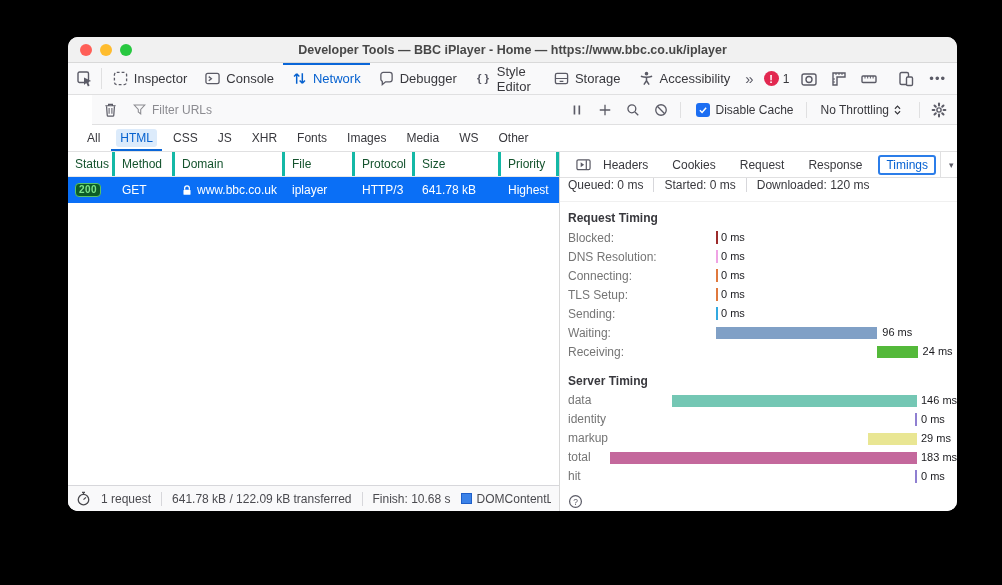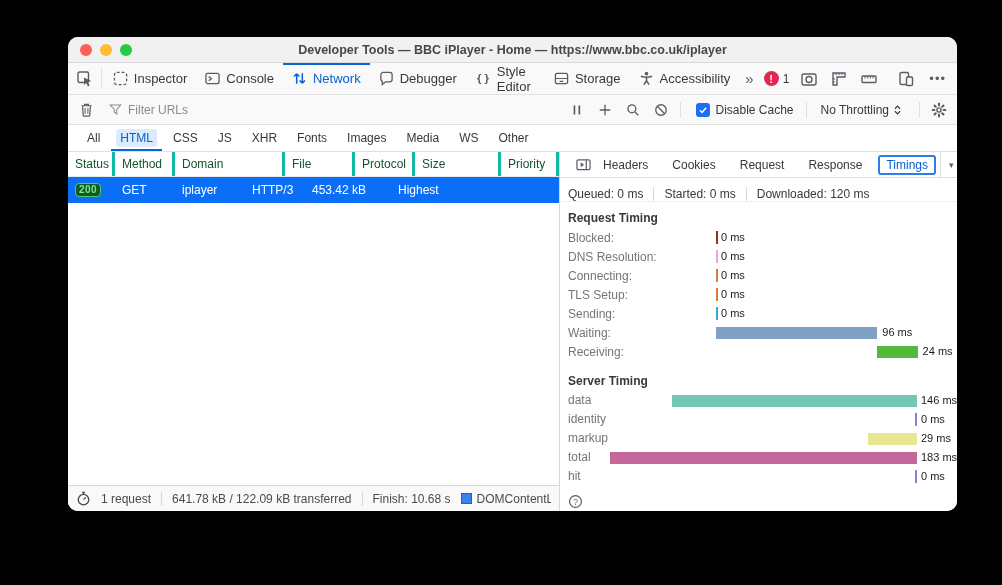--- a/index.html
+++ b/index.html
@@ -33,21 +33,21 @@
   .tb-right { margin-left:auto; display:flex; align-items:center; gap:2px; }
   .chevrons { font-size:15px; color:#5b5b66; padding:0 6px; letter-spacing:-2px; }
   .err-group { display:flex; align-items:center; gap:4px; padding:0 4px; }
   .err-badge { width:15px; height:15px; border-radius:50%; background:#e22850; color:#fff;
     font-size:11px; font-weight:700; display:flex; align-items:center; justify-content:center; }
   .err-count { font-size:12px; color:#38383d; }
   .meatball { font-size:13px; color:#5b5b66; padding:0 7px; letter-spacing:1px; }
 
   
   .net-toolbar { height:30px; background:#f9f9fa; border-bottom:1px solid #e0e0e1;
-    display:flex; align-items:center; padding:0 6px; flex:none; color:#5b5b66; }
+    display:flex; align-items:center; padding:0 6px; flex:none; color:#5b5b66;margin-left:24px; }
   .filter-wrap { display:flex; align-items:center; gap:6px; flex:1; padding-left:6px; }
   .filter-input { border:none; outline:none; background:transparent; font-size:12px; flex:1;
     font-family:"Liberation Sans","DejaVu Sans",sans-serif; color:#38383d; }
   .filter-input::placeholder { color:#8b8b90; }
   .nt-right { display:flex; align-items:center; gap:4px; }
   .nt-btn { display:flex; align-items:center; justify-content:center; width:24px; height:24px; color:#5b5b66; }
   .cache-group { display:flex; align-items:center; gap:5px; padding:0 8px; }
   .checkbox { width:14px; height:14px; border-radius:3px; background:#1c6ef2; display:flex;
     align-items:center; justify-content:center; }
   .cache-label { font-size:12px; color:#38383d; }
@@ -84,21 +84,21 @@
   .dom-chip { width:11px; height:11px; background:#3b82e8; border:1px solid #1f5fc9; flex:none; }
   .dom-item { display:flex; align-items:center; gap:5px; overflow:hidden; }
 
   
   .dtabs { height:26px; border-bottom:1px solid #e0e0e1; display:flex; align-items:center;
     flex:none; padding:0 16px; background:#fff; }
   .dtab { font-size:12px; color:#38383d; padding:3px 8px; margin:0 4px; }
   .dtab.active { color:#0561d2; border:2px solid #2b7de9; border-radius:3px; padding:1px 6px; }
   .dtab-caret { margin-left:auto; border-left:1px solid #e0e0e1; align-self:stretch;
     display:flex; align-items:center; padding:0 8px; color:#5b5b66; font-size:9px; }
-  .dsummary { height:24px; display:flex; align-items:flex-end; font-size:12px; color:#38383d;
+  .dsummary { height:24px; display:flex; align-items:flex-start; font-size:12px; color:#38383d;
     border-bottom:1px solid #f0f0f0; flex:none; padding:0 8px; }
   .dsum-item { padding:0 10px; border-right:1px solid #d7d7db; }
   .dsum-item:first-child { padding-left:0; }
   .dsum-item:last-child { border-right:none; }
 
   
   .dbody { flex:1; padding:6px 8px; overflow:hidden; }
   .sect-title { font-size:12px; font-weight:700; color:#38383d; height:20px; display:flex; align-items:center; }
   .t-row { height:19px; position:relative; display:flex; align-items:center; }
   .t-label { width:148px; flex:none; font-size:12px; color:#757575; }
@@ -348,23 +348,32 @@
           <div class="th" style="width: 70px;">File</div>
           <div class="th" style="width: 60px;">Protocol</div>
           <div class="th" style="width: 86px;">Size</div>
           <div class="th" style="width: 58px;">Priority</div>
         </div>
       <div class="trow" id="trow">
           <div class="td" style="width: 47px;">
             <span class="status-chip">200</span>
           </div>
           <div class="td" style="width: 60px;">GET</div>
+          <div class="td" style="width: 110px;">
+            <span>
+              <svg width="10" height="11" viewBox="0 0 12 14" style="display:block">
+                <path d="M3 6 V4.2 a3 3 0 0 1 6 0 V6" fill="none" stroke="#fff" stroke-width="1.6"></path>
+                <rect x="1.5" y="6" width="9" height="6.5" rx="1.2" fill="#fff"></rect>
+              </svg>
+            </span>
+            <span>www.bbc.co.uk</span>
+          </div>
           <div class="td" style="width: 70px;">iplayer</div>
           <div class="td" style="width: 60px;">HTTP/3</div>
-          <div class="td" style="width: 86px;">453.42 kB</div>
+          <div class="td" style="width: 86px;">641.78 kB</div>
           <div class="td" style="width: 58px;">Highest</div>
         </div>
       <div class="tbody-fill"></div>
       <div class="statusbar">
         <svg width="15" height="15" viewBox="0 0 16 16" style="color:#4a4a4f; flex:none;">
             <circle cx="8" cy="9.2" r="5.6" fill="none" stroke="currentColor" stroke-width="1.4"></circle>
             <path d="M6.4 1.4 h3.2 M8 1.6 V3.4 M8 9.2 L10.6 6.8" stroke="currentColor" stroke-width="1.4" fill="none"></path>
           </svg>
         <span>1 request</span>
         <span class="sb-sep"></span>

